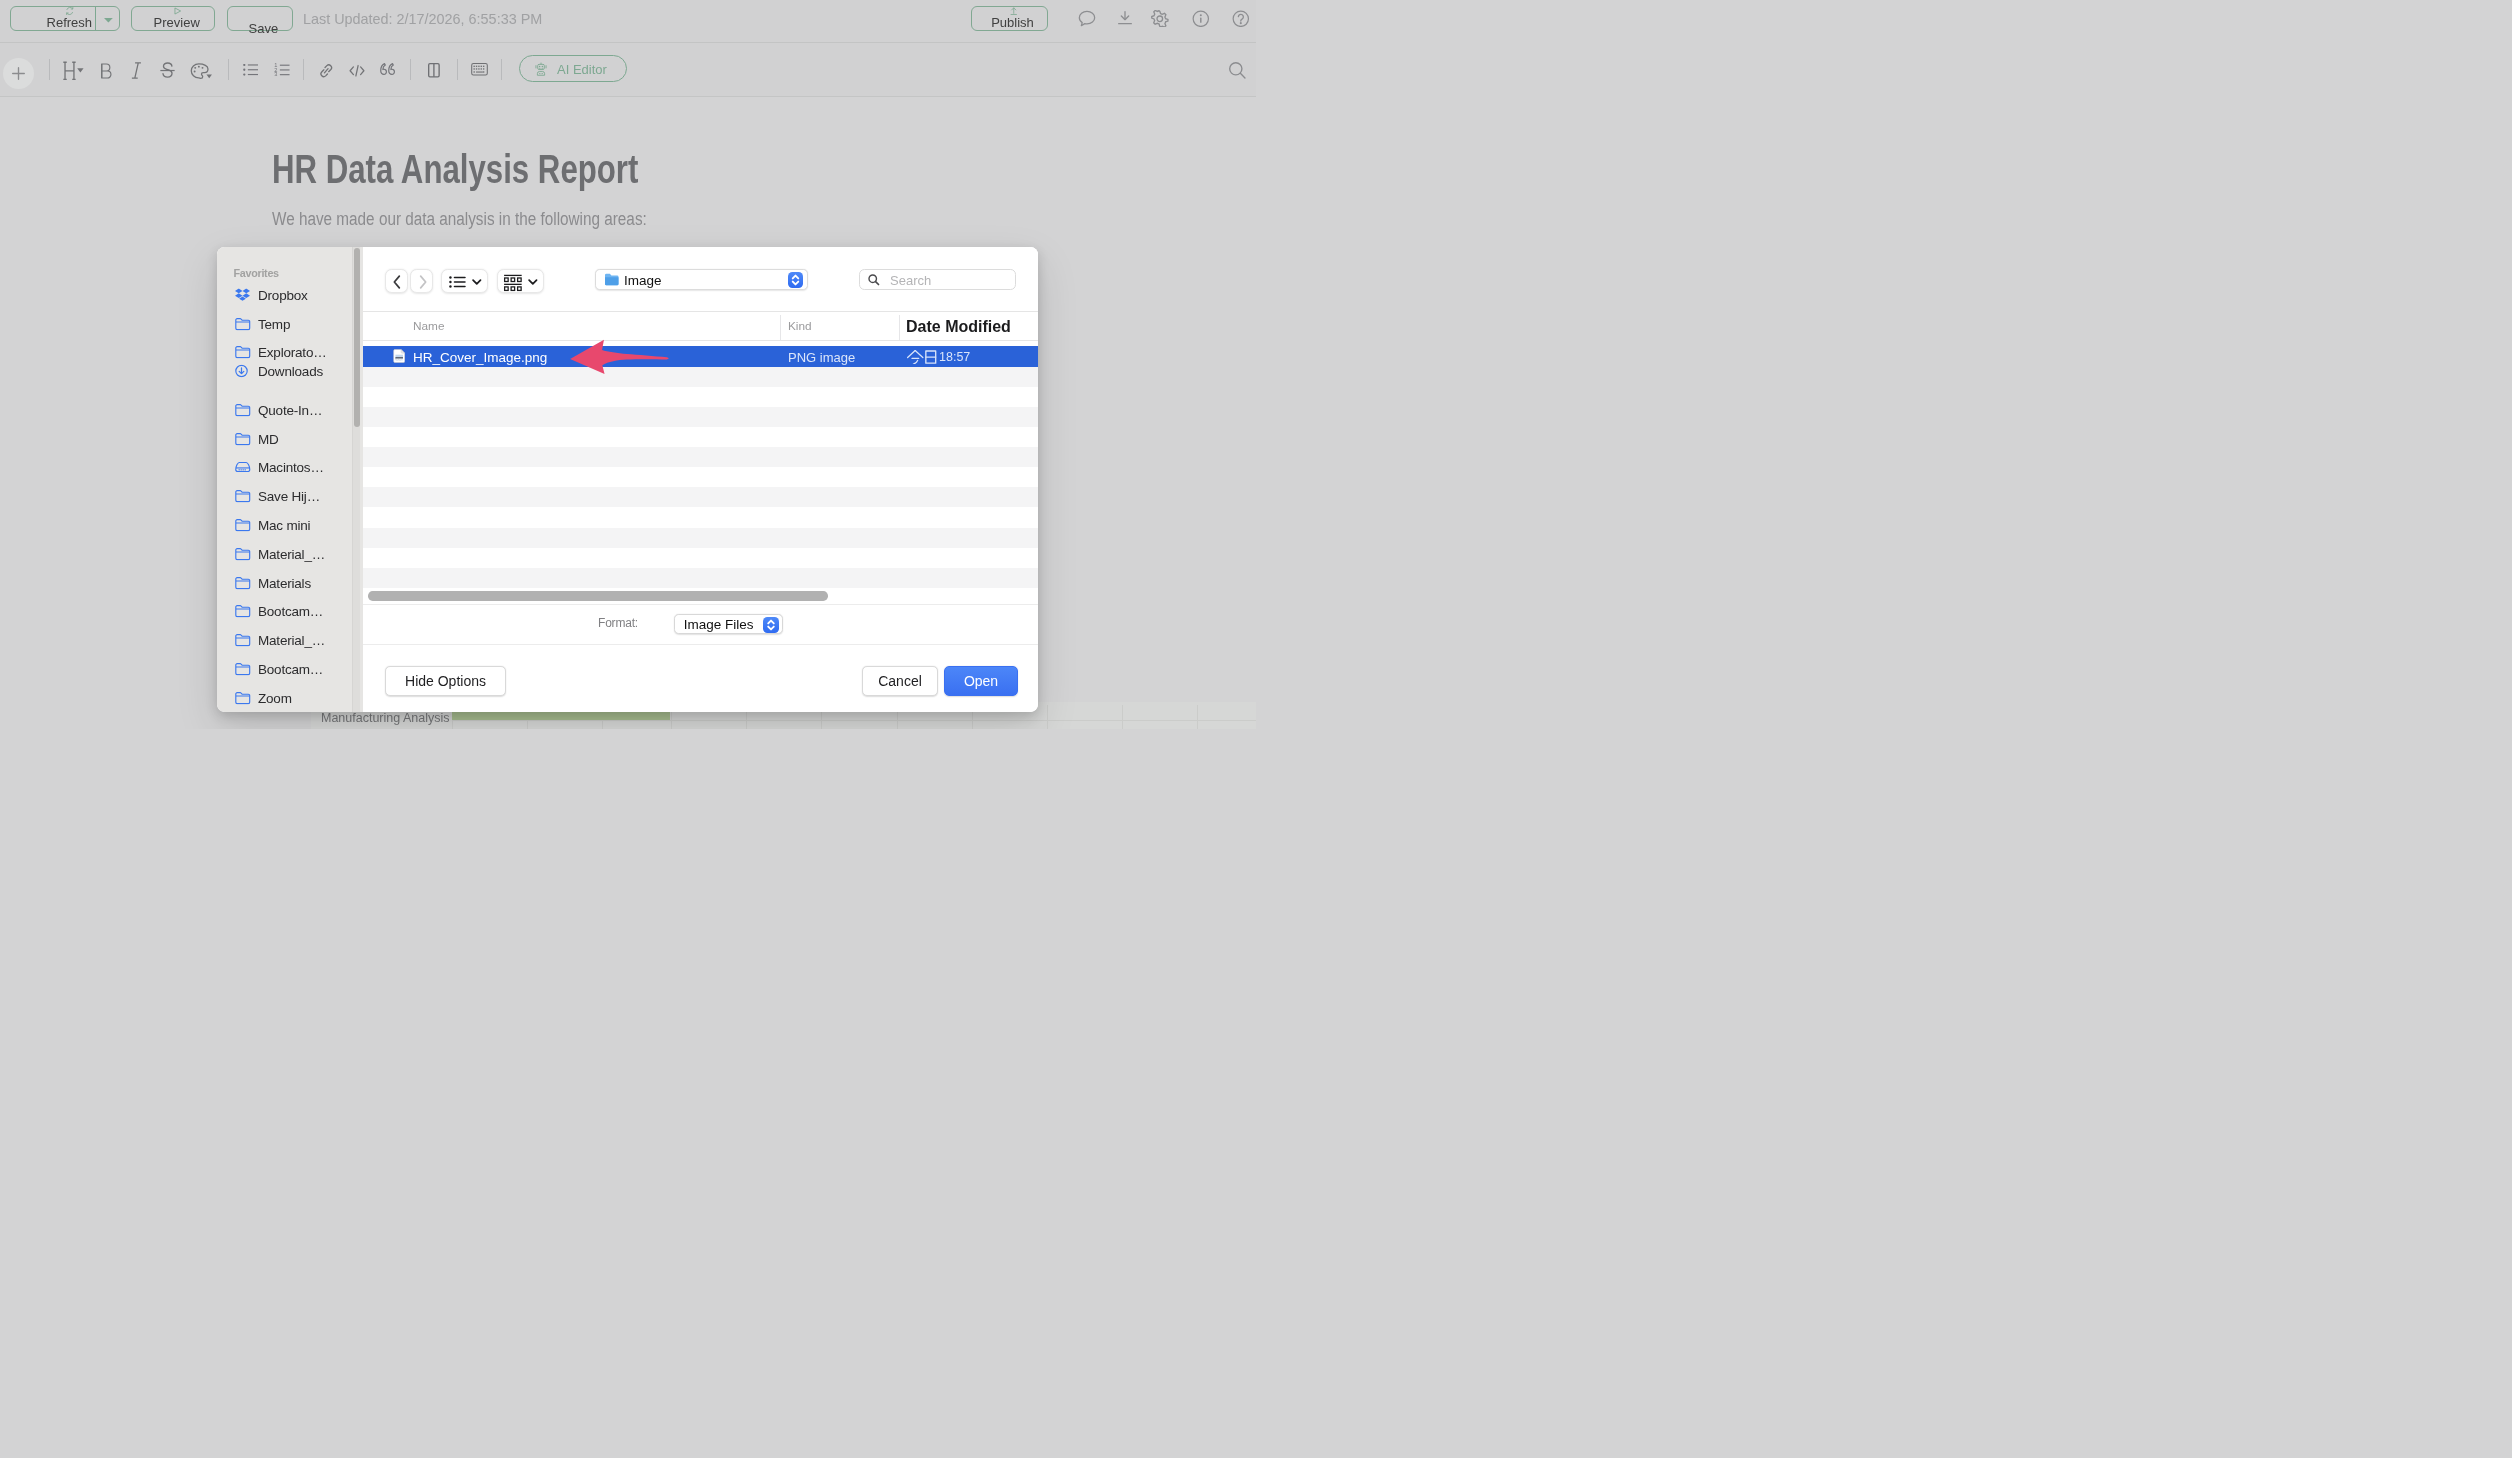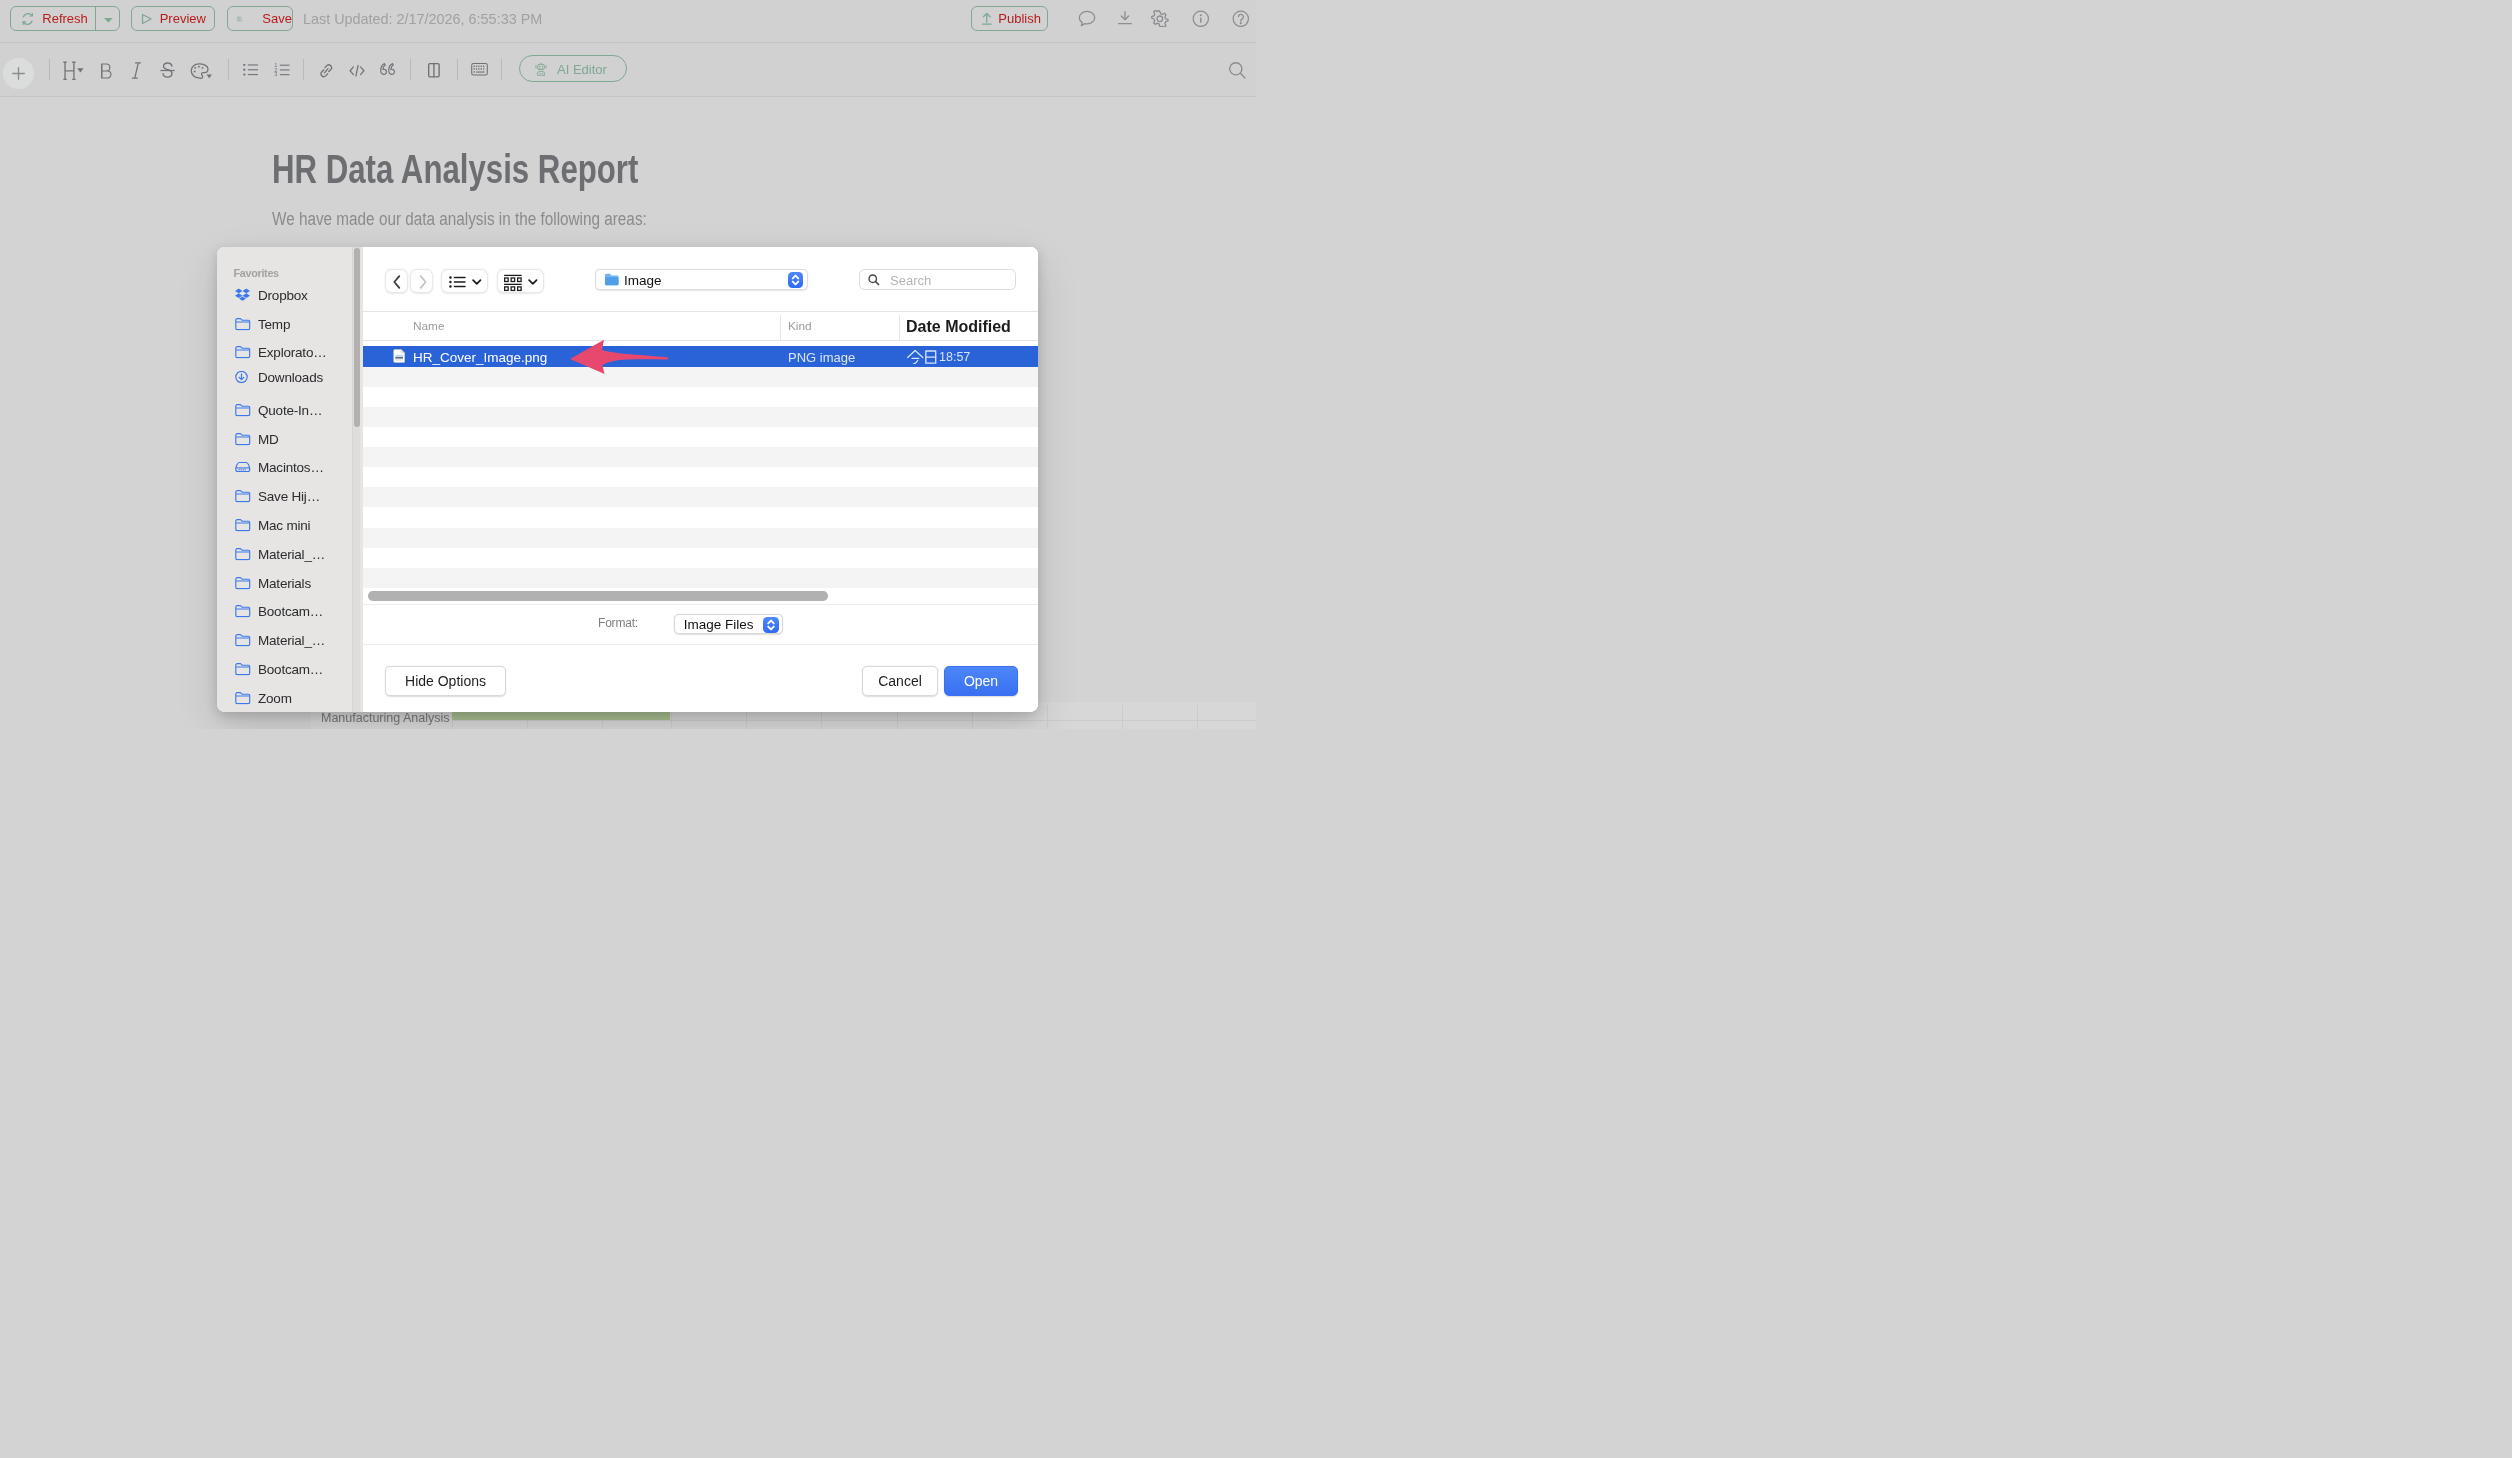--- a/index.html
+++ b/index.html
@@ -2,21 +2,21 @@
 <html style="font-size:10.8px"><head>
 <meta charset="utf-8">
 <style>
 * { margin:0; padding:0; box-sizing:border-box; }
 html,body { width:1256px; height:729px; overflow:hidden; }
 body { font-family:"Liberation Sans", sans-serif; background:#d3d3d4; position:relative; }
 
 
 .topbar { position:absolute; left:0; top:0; width:1256px; height:43px; background:#d1d1d2; border-bottom:0.7px solid #c3c4c4; }
 .toolbar2 { position:absolute; left:0; top:43px; width:1256px; height:54px; background:#d1d1d2; border-bottom:0.7px solid #c4c5c5; }
-.gbtn { position:absolute; top:6.4px; height:25px; border:0.8px solid #81a892; border-radius:6px; color:#b91c1c; display:flex; align-items:center; font-size:13px; }
+.gbtn { position:absolute; top:6.4px; height:25px; border:0.8px solid #81a892; border-radius:6px; color:#404040; display:flex; align-items:center; font-size:13px;flex-direction:column; }
 .doc-title { position:absolute; left:272px; top:147px; font-size:40px; font-weight:700; color:#6d6e71; transform:scaleX(0.78); transform-origin:left; white-space:nowrap; }
 .doc-p { position:absolute; left:272px; top:209px; font-size:18px; color:#8b8b8e; transform:scaleX(0.85); transform-origin:left; white-space:nowrap; }
 .lastupd { position:absolute; left:303px; top:10.8px; font-size:14.4px; color:#a0a1a3; }
 
 
 .sliver { position:absolute; left:0; top:702px; width:1256px; height:27px; }
 .sliver .vline { position:absolute; top:3.4px; width:0.7px; height:23.6px; background:#cbccca; }
 .tdiv { position:absolute; top:16px; width:1px; height:21px; background:#b9babc; }
 
 
@@ -417,21 +417,21 @@
         </svg>
         <span class="txt">Temp</span>
       </div>
     <div class="sb-item" style="top:95px;">
         <svg width="15.5" height="13" viewBox="0 0 23 19">
           <path d="M1.2 3.6 a2 2 0 0 1 2-2 h4.6 a1.6 1.6 0 0 1 1.2 0.55 l1.5 1.75 h9.3 a2 2 0 0 1 2 2 v9.9 a2 2 0 0 1 -2 2 H3.2 a2 2 0 0 1 -2-2 Z" fill="none" stroke="#3b78ee" stroke-width="1.7" stroke-linejoin="round"></path>
           <path d="M1.4 6.7 h20.2" stroke="#3b78ee" stroke-width="1.5" fill="none"></path>
         </svg>
         <span class="txt">Explorato…</span>
       </div>
-    <div class="sb-item" style="top:120px;padding-left:40px;">
+    <div class="sb-item" style="top:114px;padding-left:40px;">
       <svg width="13" height="13" viewBox="0 0 19 19">
           <circle cx="9.5" cy="9.5" r="8.3" fill="none" stroke="#3b78ee" stroke-width="1.7"></circle>
           <g stroke="#3b78ee" stroke-width="1.8" fill="none" stroke-linecap="round" stroke-linejoin="round">
             <line x1="9.5" y1="5" x2="9.5" y2="13"></line>
             <path d="M6.1 10 L9.5 13.4 L12.9 10"></path>
           </g>
         </svg>
       <span class="txt">Downloads</span>
     </div>
     <div class="sb-item" style="top:153px;">

